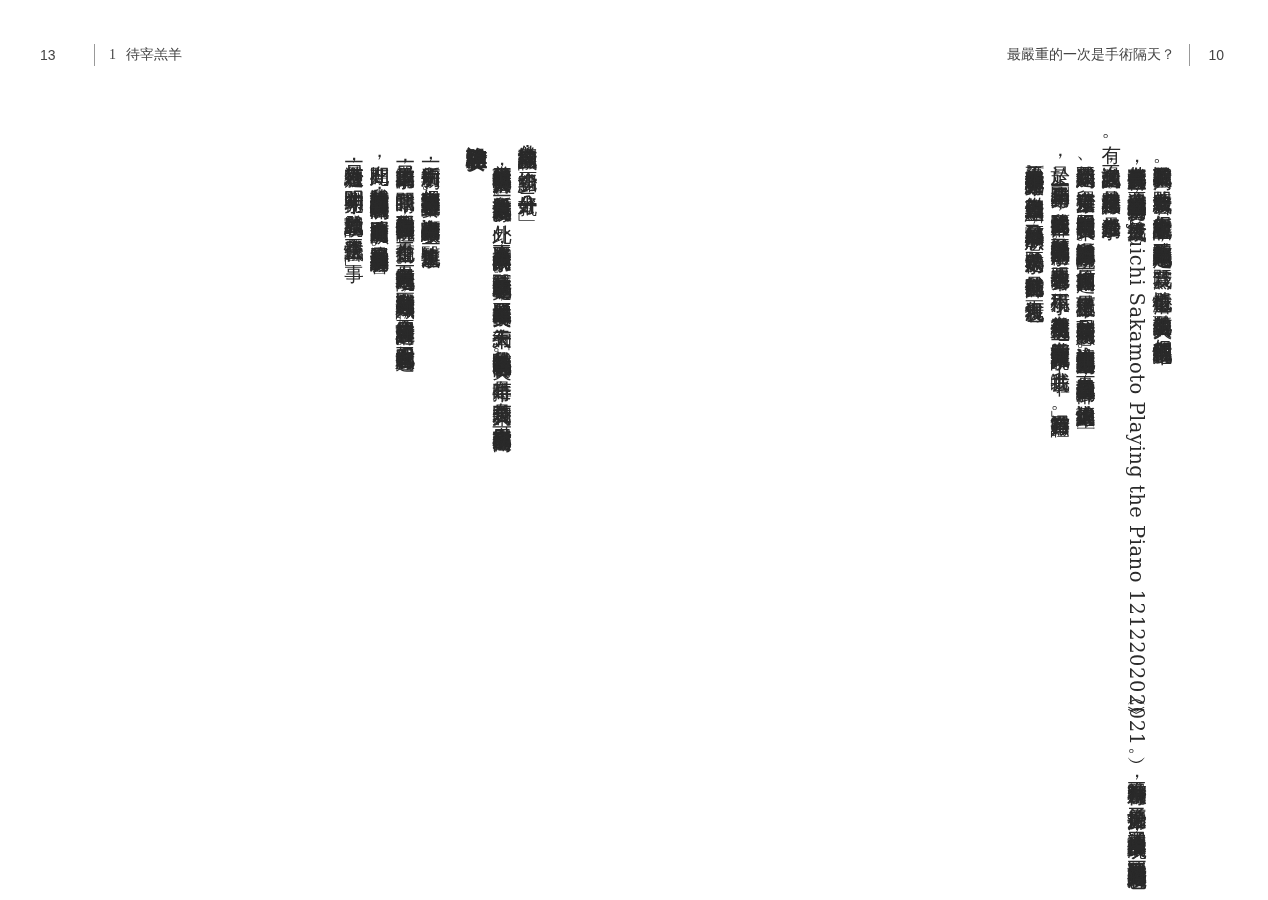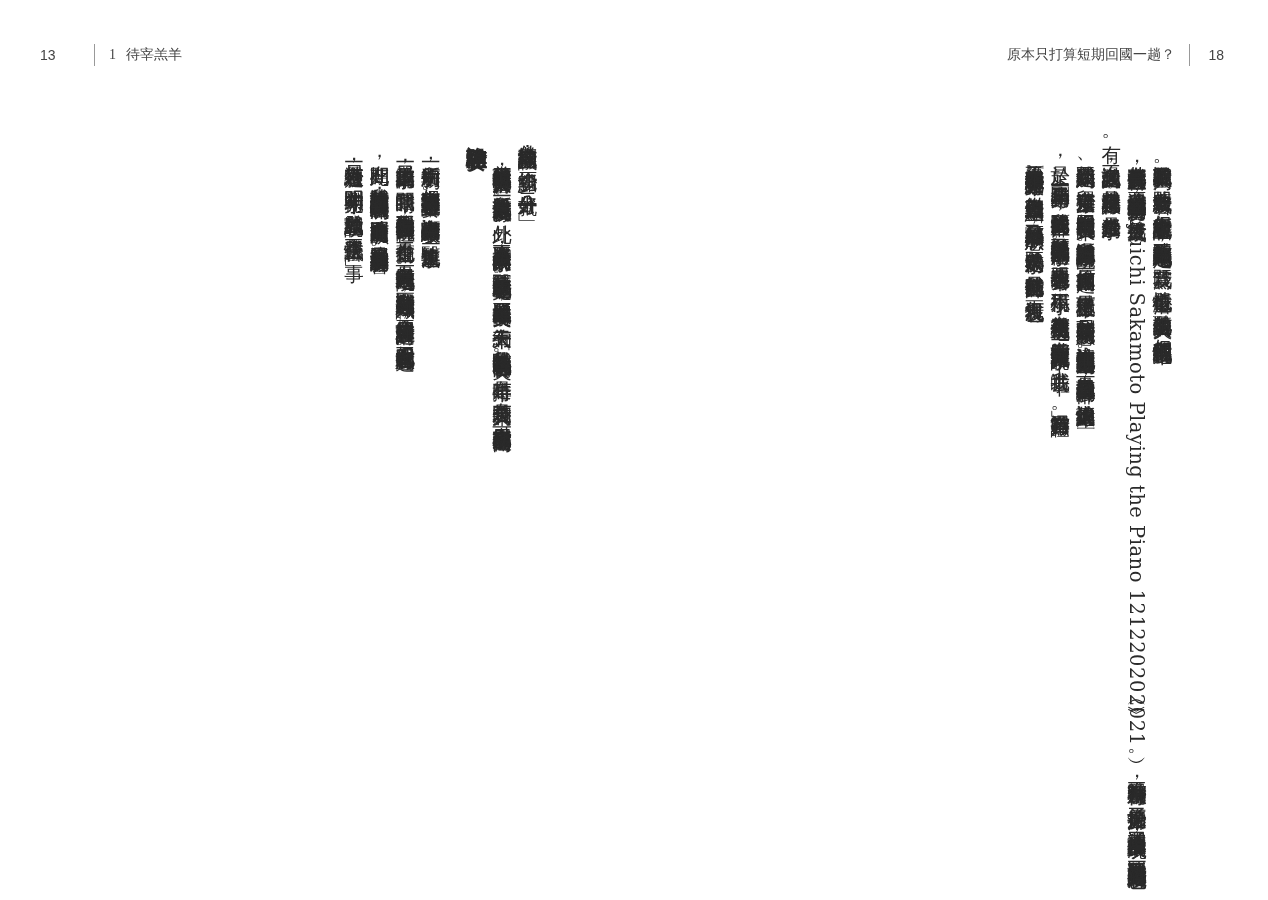--- a/index.html
+++ b/index.html
@@ -25,23 +25,23 @@
 <body>
 
 <div class="header hdr-left">
   <span class="pn">13</span>
   <span class="sep"></span>
   <span class="chap-num">1</span>
   <span>待宰羔羊</span>
 </div>
 
 <div class="header hdr-right">
-  <span>原本只打算短期回國一趟？</span>
+  <span>最嚴重的一次是手術隔天？</span>
   <span class="sep"></span>
-  <span class="pn">18</span>
+  <span class="pn">10</span>
 </div>
 
 <div class="page page-right">
   <div class="text">
     <p class="indent">說實在的我聽了很不高興。即使拿出數據給我看，但怎麼能對患者說這種話呢？連一點希望都不留如此悲觀地斷定，我既震驚、心情也嚴重低落。聽說他是很有名的大夫，但我想我們個性或許很合不來吧。</p>
     <p class="indent">其實就在接受壽命宣告的翌日，我還要演出一場線上直播的鋼琴音樂會，後來發行成為《Ryuichi Sakamoto Playing the Piano 12122020》（2021）。當時不單精神狀況差到不行，為了便於拍攝影片，還選了一個讓人非常不舒服的演奏環境，因此我對於自己能不能發揮實力是一點信心也沒有。不過認識我越久的人，越是會跟我說這場彈得很好，真是件很奇妙的事。</p>
     <p class="indent">雖然我決定不回紐約、留在東京接受治療，但因為我跟第一間醫院實在合不來，所以透過認識的醫師轉診到別間醫院。原本只打算短期回國一趟，結果就這樣留下來了。接著到另一間醫院尋求第二意見，這次被告知癌症轉移到其他器官已經是第四期。而且進一步檢查發現已經轉移到肺部，說真的情況很令人絕望。</p>
     <p class="indent">於是，剛過新年的二〇二一年一月，我先切除原發的直腸部位，以及轉移至肝臟淋巴兩個位置的癌症手術。連大腸也要切除三十公分，手術規模不小。在手術前我竟然還傻楞楞地，站在手術室的門前一派輕鬆地向家人揮手說：「我進去啦——」當時還有拍照存證。</p>
     <p class="indent">原本預定十二小時的手術最終花費了二十小時才結束。從上午一路做到翌日早上四點。自己都已經是「待宰羔羊」的狀態，既然決定要動手術，我就只能完全信任醫師了。更何況我也沒有</p>
   </div>

